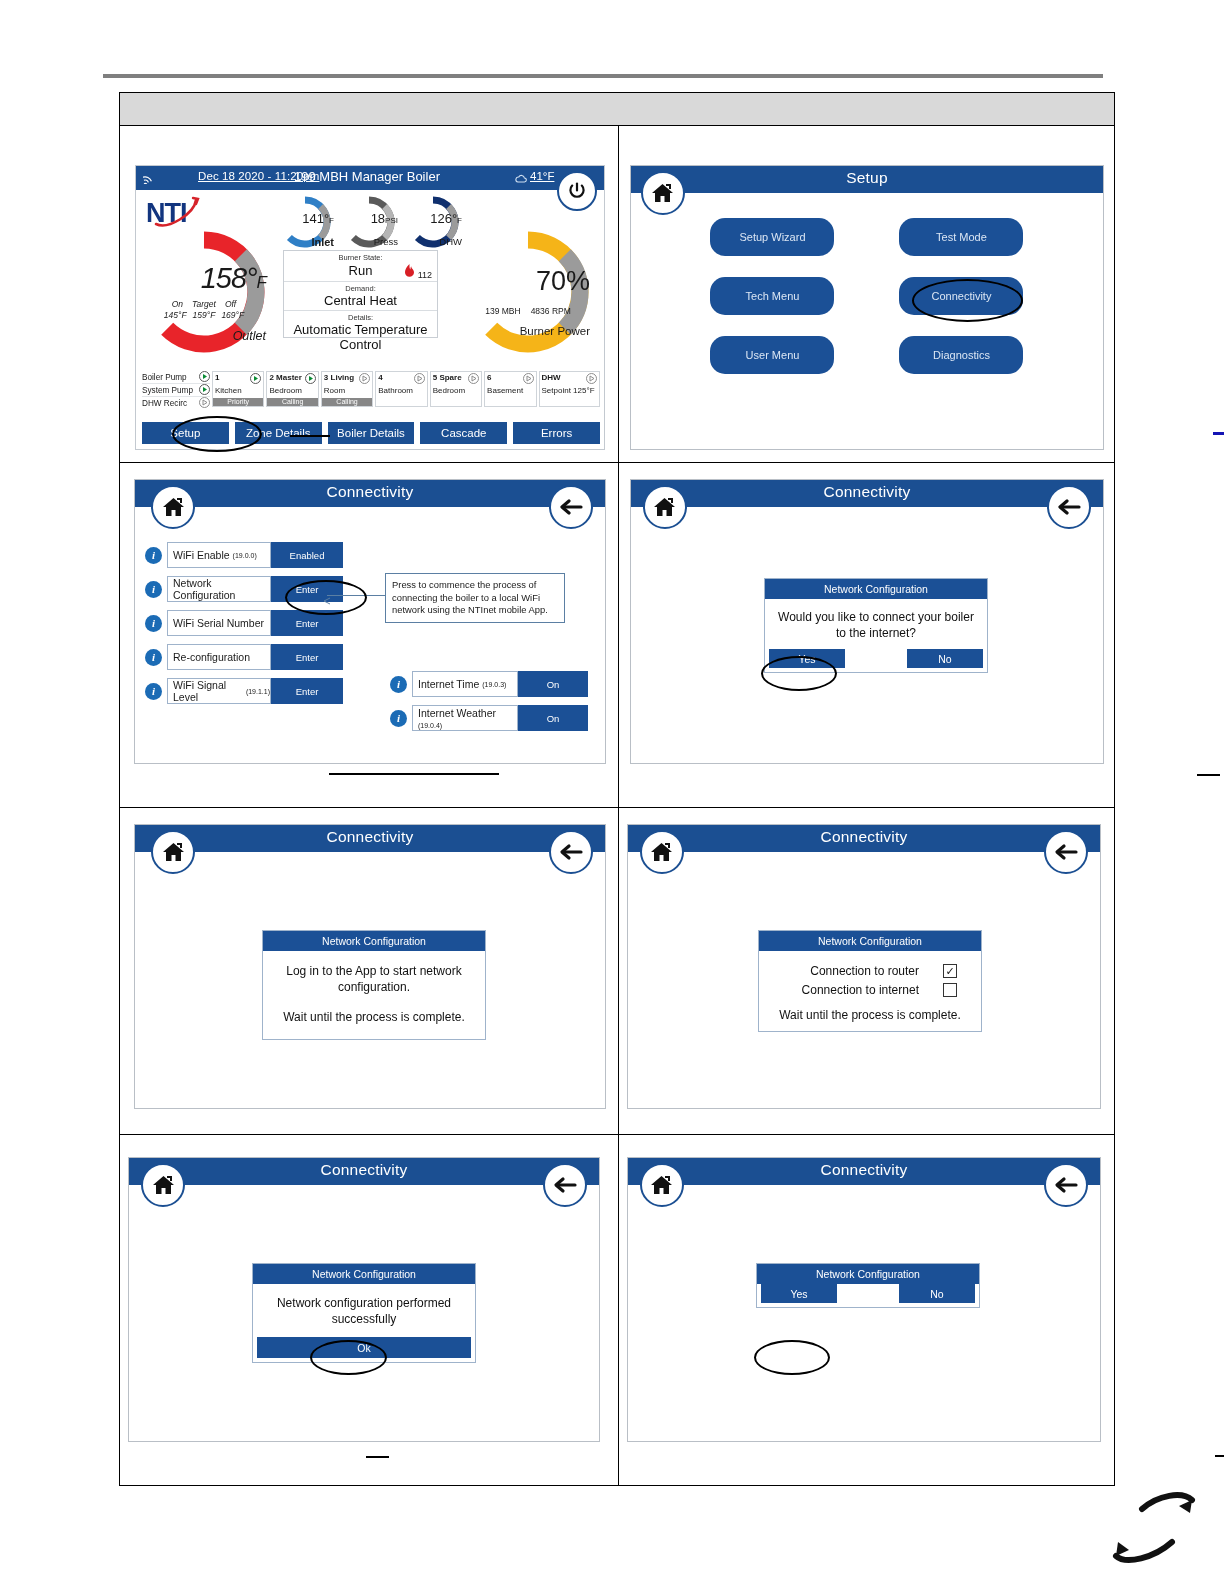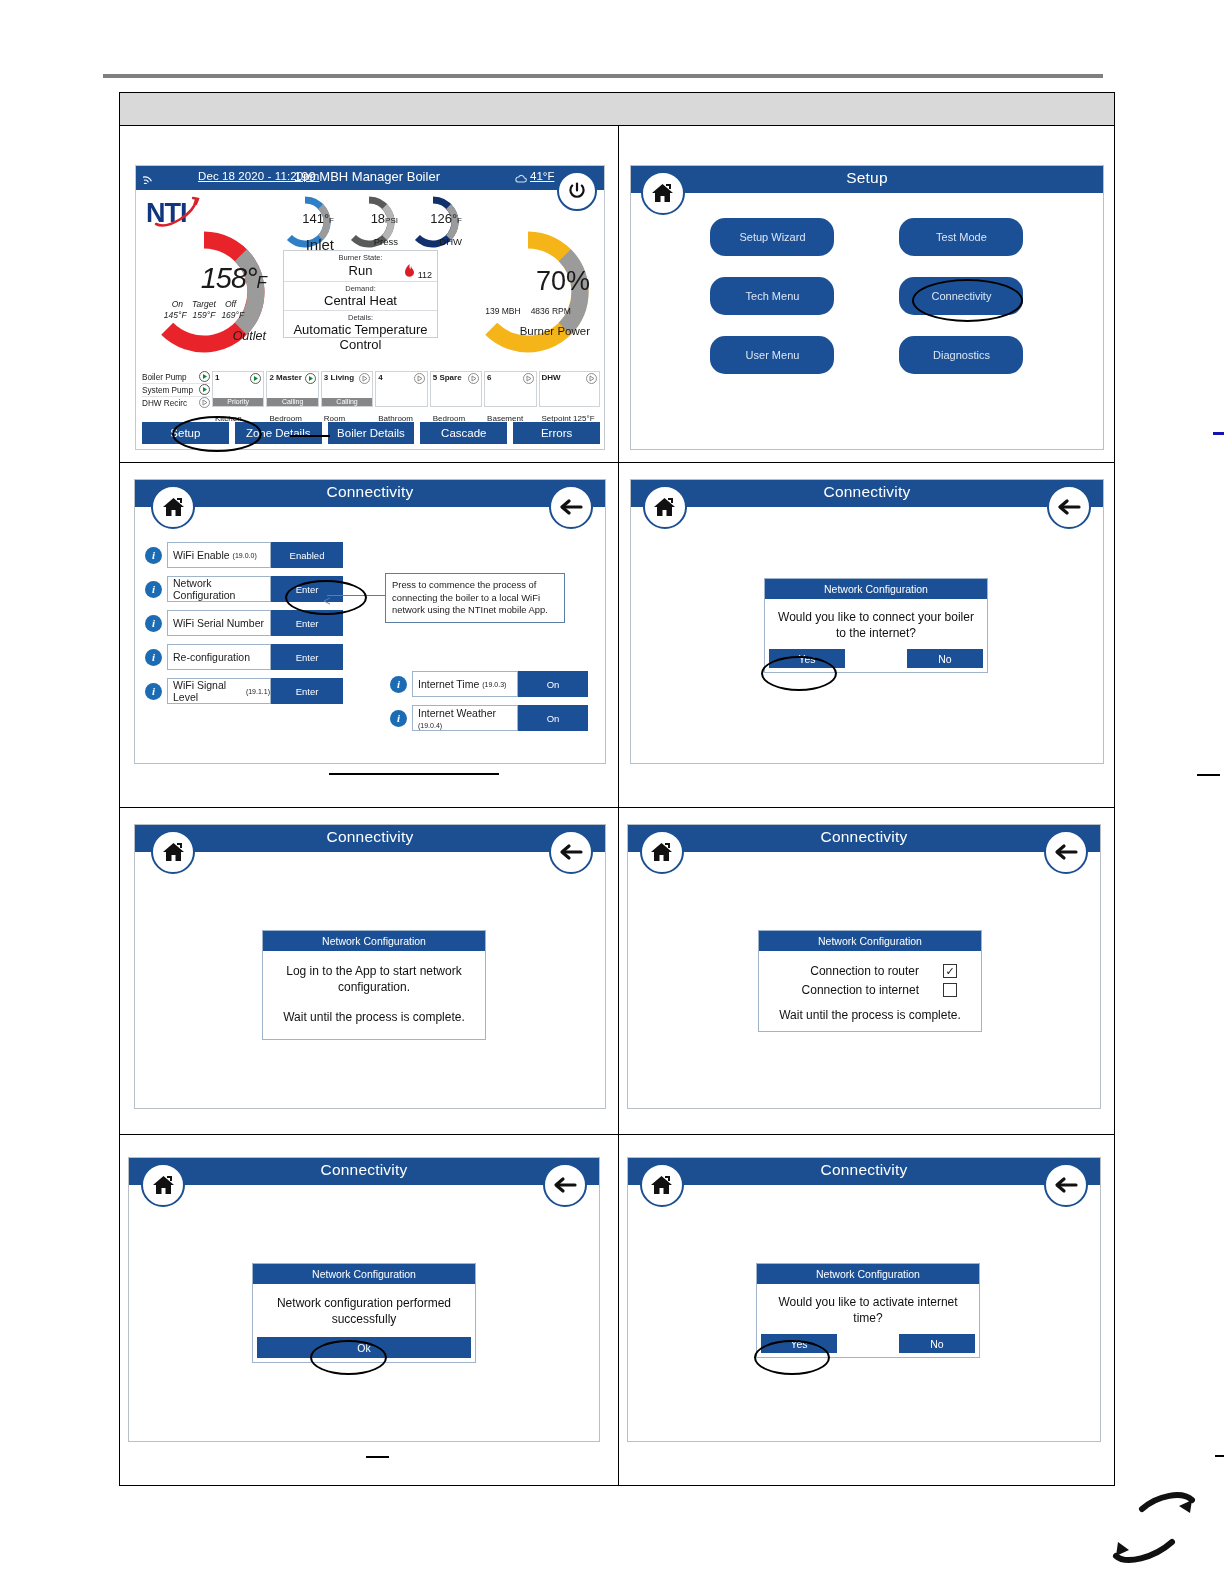--- a/index.html
+++ b/index.html
@@ -47,21 +47,21 @@
   .burnerbox .lbl{font-size:7.5px;color:#333;text-align:center;padding-top:2px;}
   .burnerbox .big{font-size:13px;text-align:center;color:#111;}
   .flame{position:absolute;right:22px;top:13px;}
   .flamenum{position:absolute;right:5px;top:19px;font-size:9px;}
 
   .zonestrip{position:absolute;left:6px;top:205px;right:4px;height:36px;display:flex;gap:2px;}
   .pumpcol{width:68px;font-size:8.2px;}
   .pumprow{height:12px;display:flex;align-items:center;justify-content:space-between;border-bottom:1px solid #e3e6e9;}
   .zone{flex:1;border:1px solid #cfd4d9;box-sizing:border-box;position:relative;font-size:8px;background:#fff;}
   .zone .zhead{display:flex;justify-content:space-between;padding:1px 2px 0 2px;}
-  .zone .zname{padding:0 2px;line-height:9px;margin-top:28px;}
+  .zone .zname{padding:0 2px;line-height:9px;}
   .zone .zstatus{position:absolute;left:0;right:0;bottom:0;height:8px;background:#878787;color:#fff;font-size:7px;text-align:center;line-height:8px;}
   .zone.wide{flex:1.18;}
 
   .navrow{position:absolute;left:6px;bottom:5px;right:4px;display:flex;gap:6px;}
   .navbtn{flex:1;height:22px;background:#1b4f92;color:#fff;font-size:11.5px;display:flex;align-items:center;justify-content:center;}
 
   
   .setup-grid{position:absolute;left:0;right:0;top:52px;display:flex;flex-direction:column;gap:21px;align-items:center;}
   .setup-line{display:flex;gap:65px;}
   .setup-btn{width:124px;height:38px;background:#1b5096;color:#dbe6f4;font-size:11px;display:flex;align-items:center;justify-content:center;border-radius:15px;}
@@ -173,21 +173,21 @@
           </div>
 
           <div class="gauge" style="left:140px;top:30px;width:58px;height:62px;">
             <svg width="58" height="52" viewBox="0 0 58 52" style="position:absolute;left:0;top:0;">
               <path d="M29 4 a22 22 0 1 1 -15.6 37.6" stroke="#2f7fc6" stroke-width="7" fill="none"></path>
               <path d="M44.6 41.6 a22 22 0 0 0 0 -31.1" stroke="#9b9b9b" stroke-width="7" fill="none"></path>
             </svg>
             <div class="val" style="top:15px;font-size:13px;">
               <span>141°</span><span style="font-size:8px;">F</span>
             </div>
-            <div class="val" style="top:40px;font-size:15px;">Inlet</div>
+            <div class="val" style="top:40px;font-size:11px;font-weight:bold;">Inlet</div>
           </div>
 
           <div class="gauge" style="left:204px;top:30px;width:58px;height:62px;">
             <svg width="58" height="52" viewBox="0 0 58 52" style="position:absolute;left:0;top:0;">
               <path d="M29 4 a22 22 0 1 1 -15.6 37.6" stroke="#5a5a5a" stroke-width="7" fill="none"></path>
               <path d="M44.6 41.6 a22 22 0 0 0 0 -31.1" stroke="#b5b5b5" stroke-width="7" fill="none"></path>
             </svg>
             <div class="val" style="top:15px;font-size:13px;">
               <span>18</span><span style="font-size:8px;">PSI</span>
             </div>
@@ -622,21 +622,20 @@
               </svg>
           </div>
           <div class="circbtn" style="right:12px;top:5px;">
             <svg width="26" height="20" viewBox="0 0 26 20">
                 <path d="M23 10 H5" stroke="#111" stroke-width="3.2" stroke-linecap="round"></path>
                 <path d="M11 4 L4 10 l7 6" stroke="#111" stroke-width="3.2" fill="none" stroke-linecap="round" stroke-linejoin="round"></path>
               </svg>
           </div>
           <div class="modal" style="left:128px;top:105px;width:224px;">
             <div class="mtitle">Network Configuration</div>
-            <div class="mbody">Would you like to activate internet time?</div>
             <div class="mbtns">
               <div class="mbtn">Yes</div>
               <div class="mbtn">No</div>
             </div>
           </div>
           <div class="ell" style="left:126px;top:182px;width:72px;height:31px;"></div>
         </div>
         <div class="capline" style="left:596px;top:320px;width:30px;"></div>
 
       </div>

